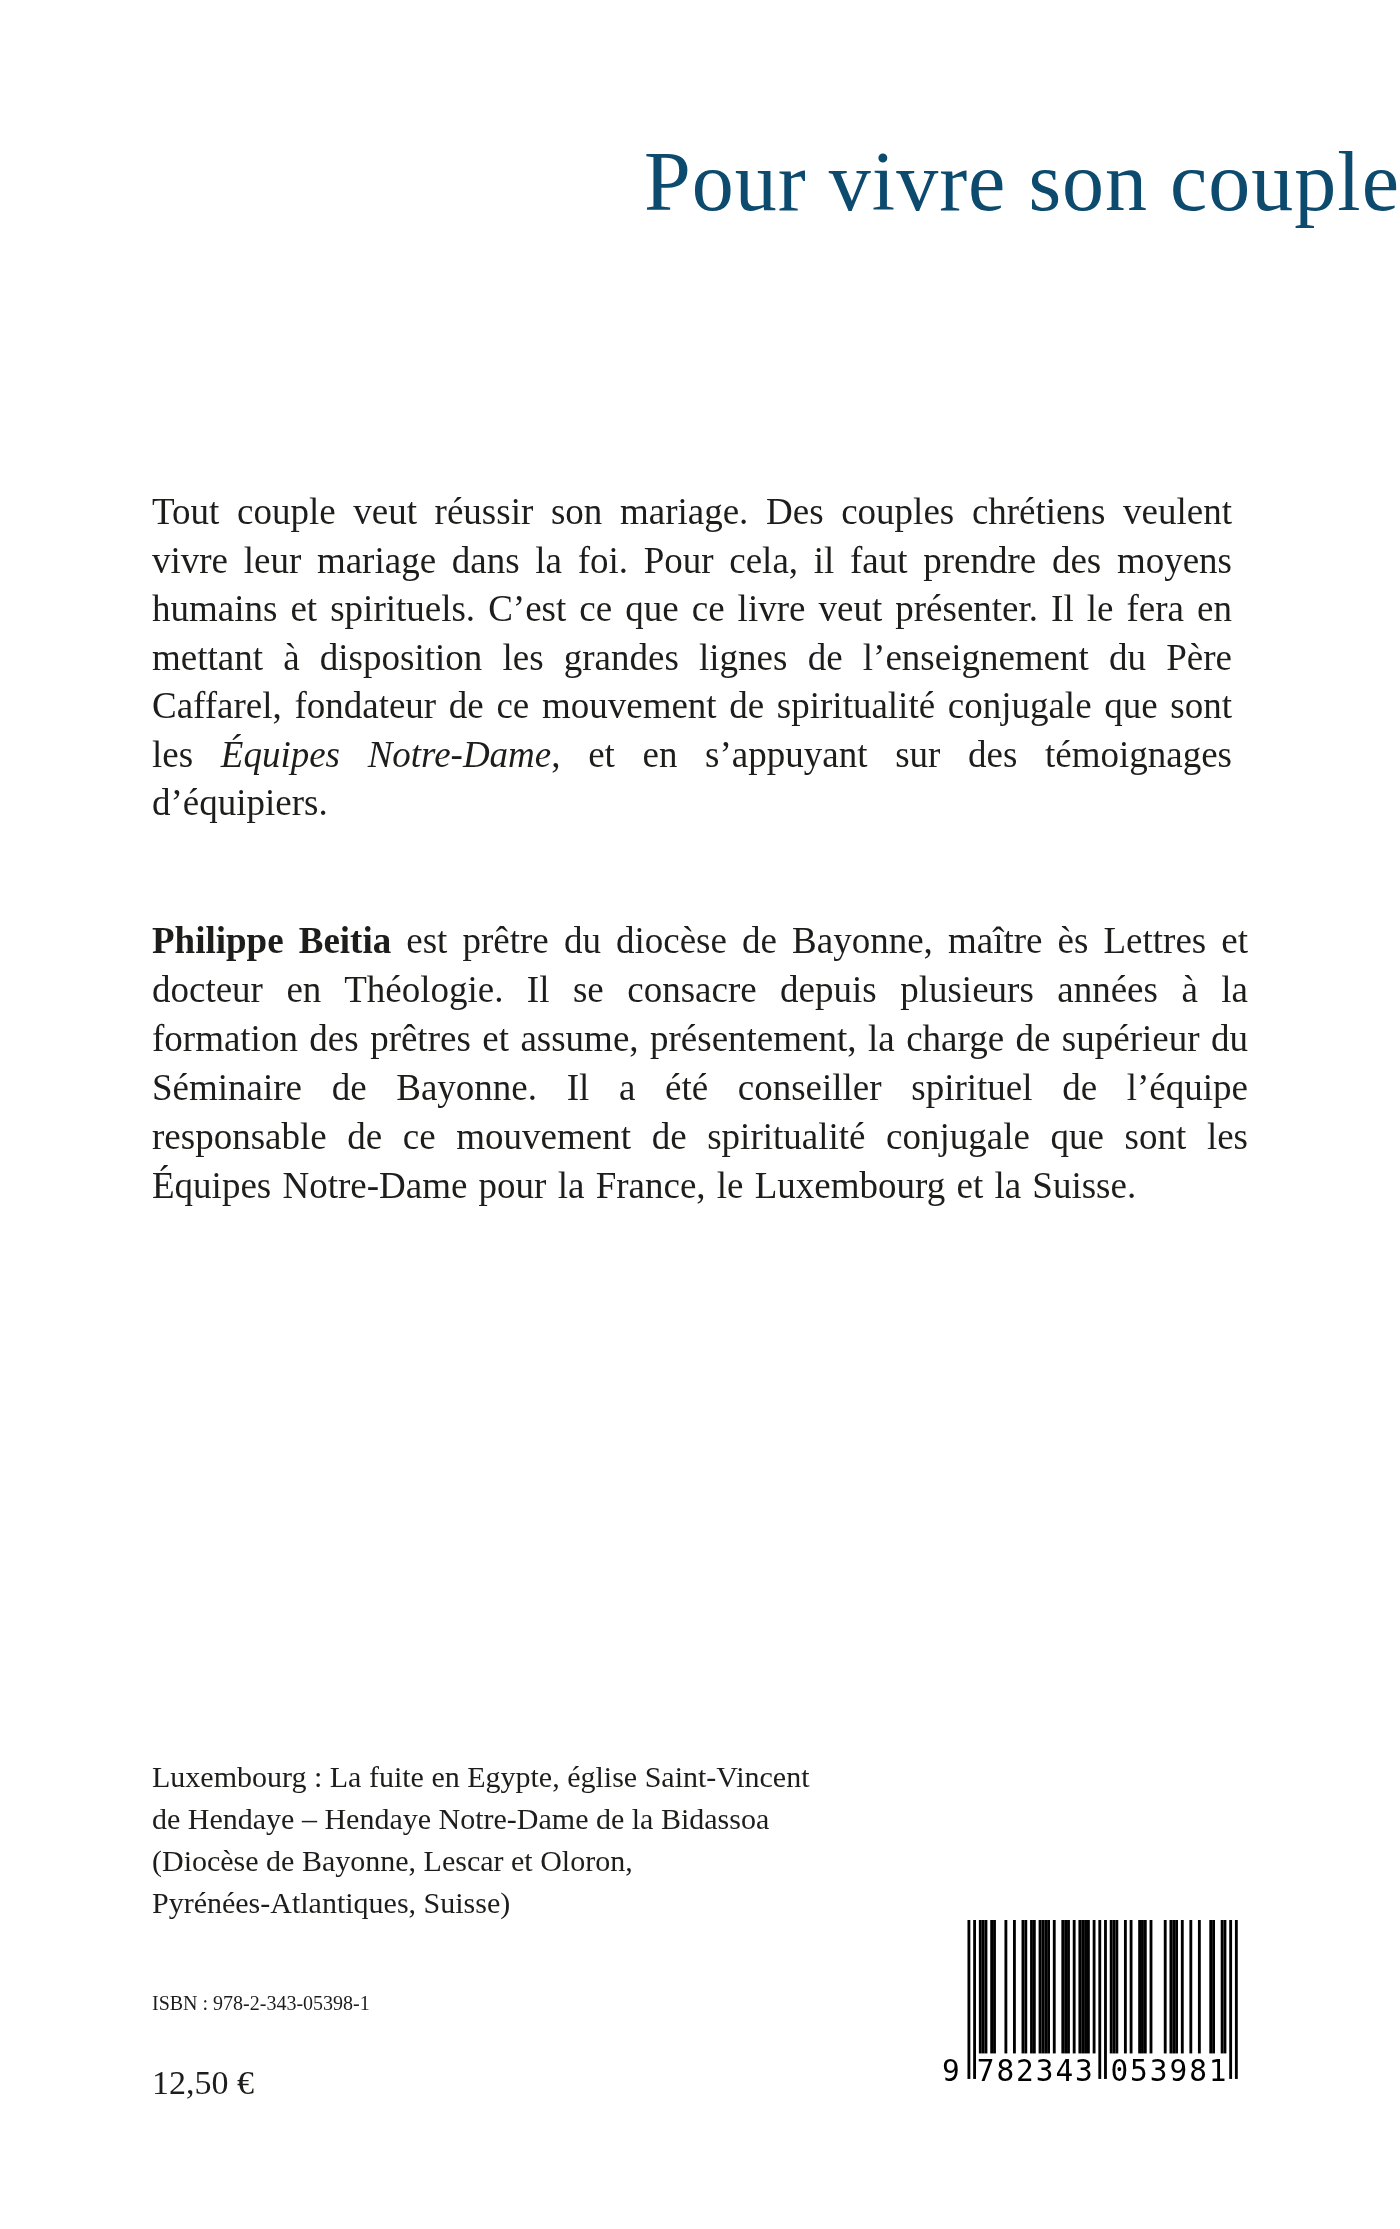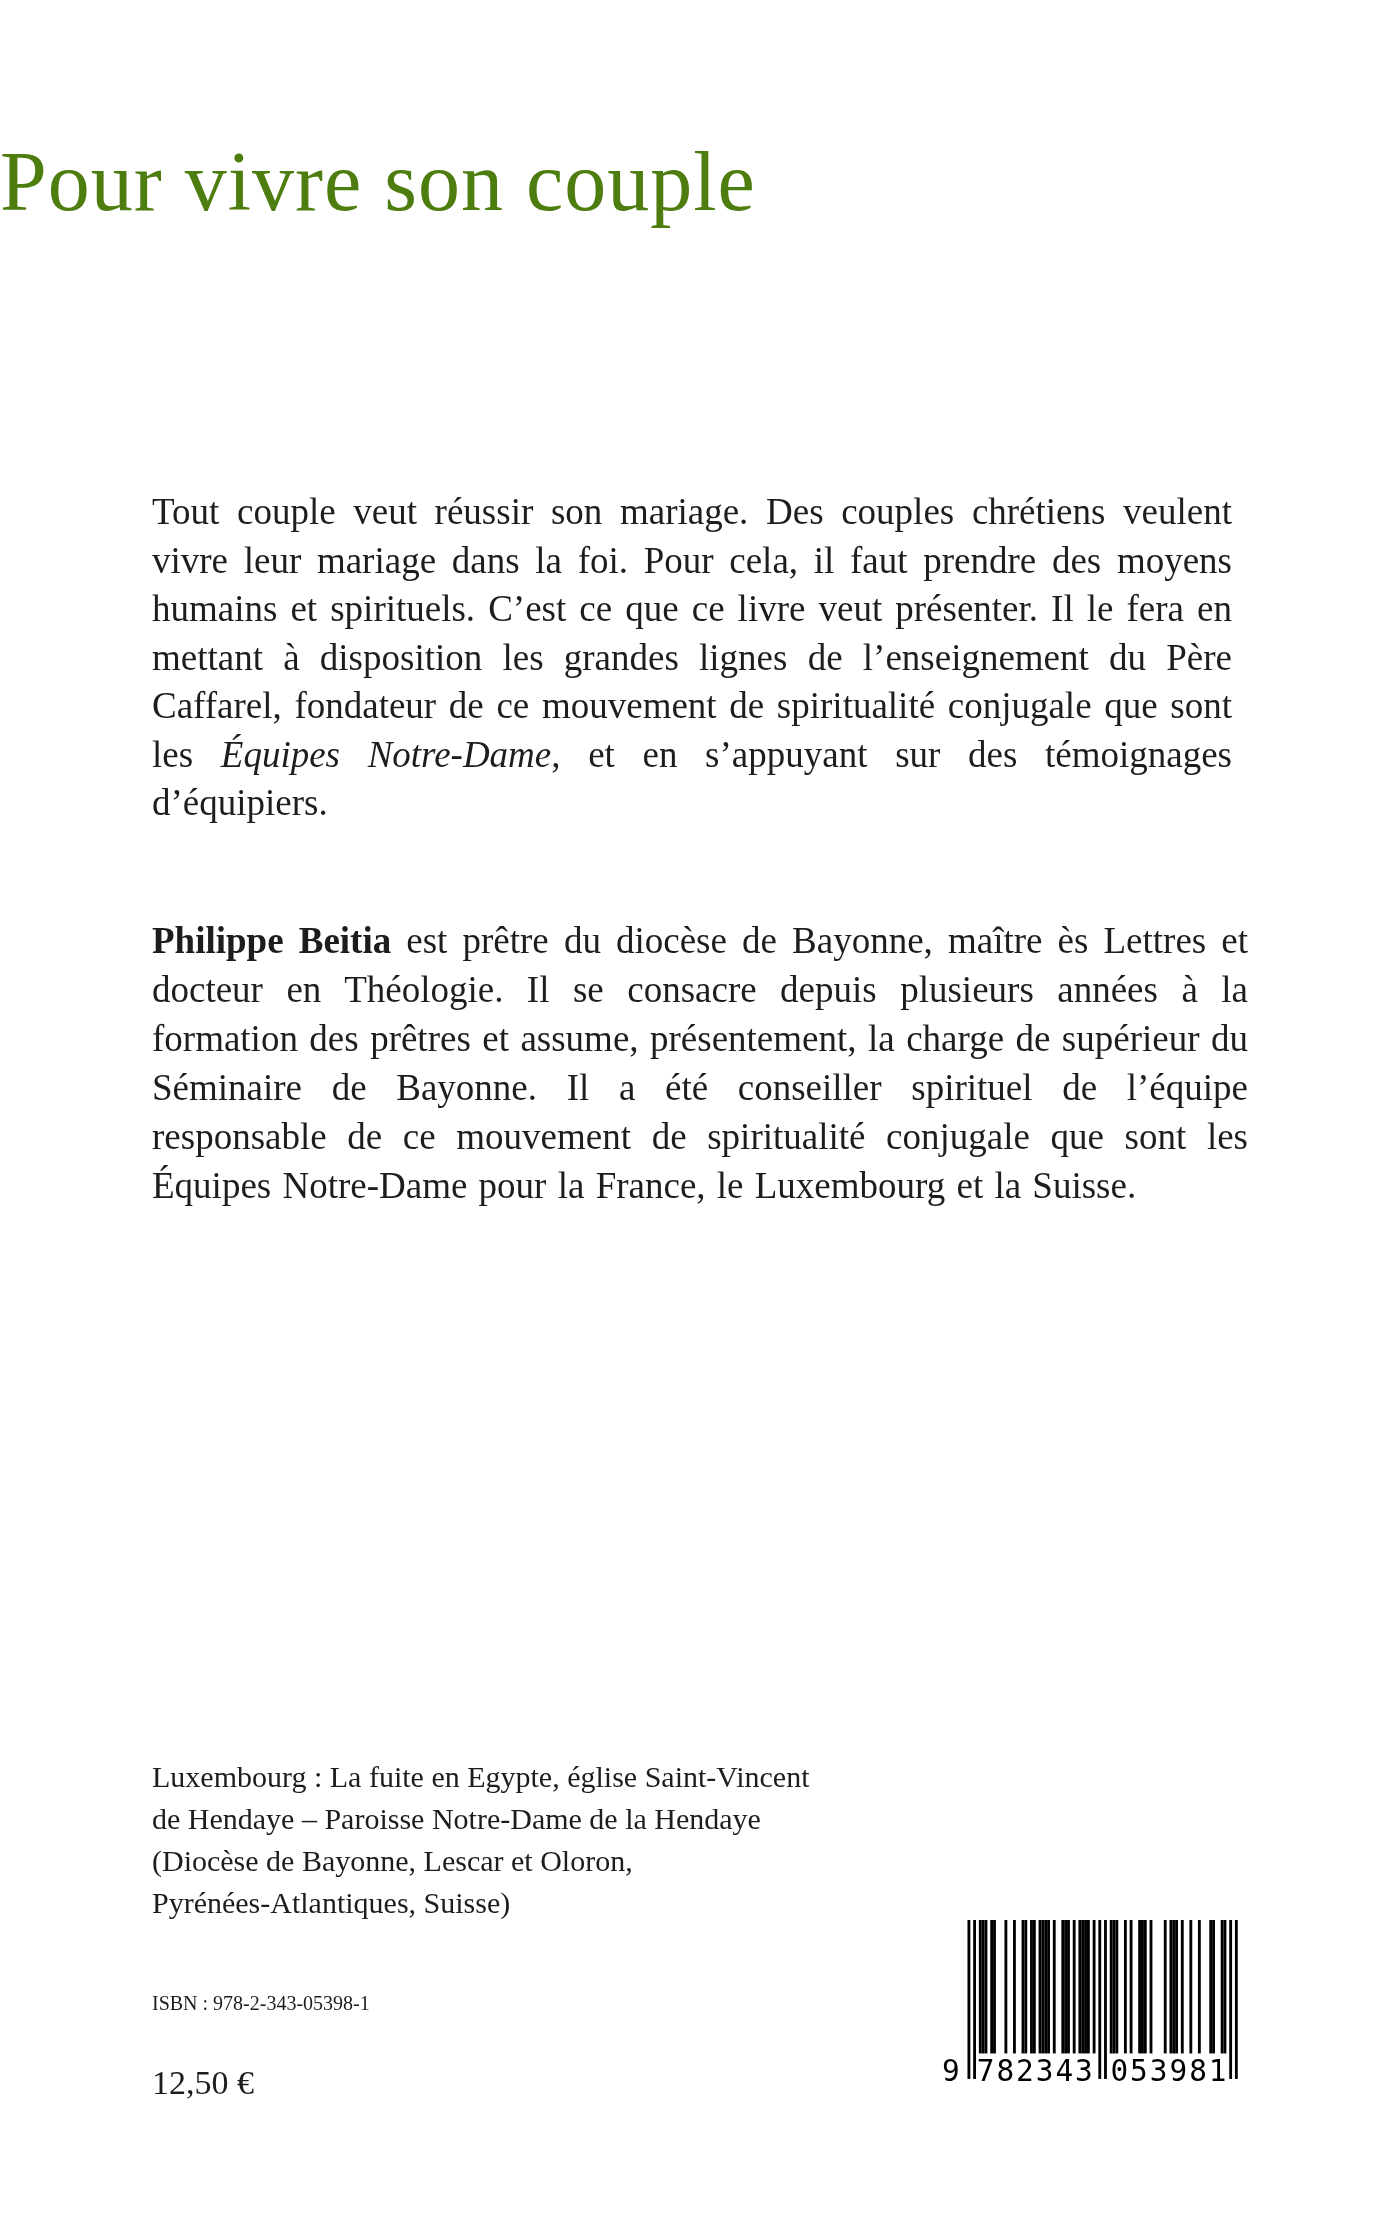--- a/index.html
+++ b/index.html
@@ -12,22 +12,22 @@
     background: #ffffff;
     font-family: "Liberation Serif", serif;
     color: #1d1d1b;
     overflow: hidden;
   }
   .title {
     position: absolute;
     top: 118px;
     left: 0;
     width: 100%;
-    text-align: left;
-    color: #4d7c0f;
+    text-align: right;
+    color: #0c4a6e;
     font-weight: 500;
     font-size: 84px;
     line-height: 128px;
     letter-spacing: 1px;
   }
   .description {
     position: absolute;
     top: 488px;
     left: 152px;
     width: 1080px;
@@ -81,21 +81,21 @@
 <div class="page">
 
   <h1 class="title"><span>Pour vivre son couple</span><br></h1>
 
   <p class="description"><span>Tout couple veut réussir son mariage. Des couples chrétiens veulent vivre leur mariage dans la foi. Pour cela, il faut prendre des moyens humains et spirituels. C’est ce que ce livre veut présenter. Il le fera en mettant à disposition les grandes lignes de l’enseignement du Père Caffarel, fondateur de ce mouvement de spiritualité conjugale que sont les</span> <em>Équipes Notre-Dame</em><span>, et en s’appuyant sur des témoignages d’équipiers.</span></p>
 
   <p class="bio"><strong class="author">Philippe Beitia</strong> <span>est prêtre du diocèse de Bayonne, maître ès Lettres et docteur en Théologie. Il se consacre depuis plusieurs années à la formation des prêtres et assume, présentement, la charge de supérieur du Séminaire de Bayonne. Il a été conseiller spirituel de l’équipe responsable de ce mouvement de spiritualité conjugale que sont les Équipes Notre-Dame pour la France, le Luxembourg et la Suisse.</span></p>
 
   <div class="credit">
     <div>Luxembourg : La fuite en Egypte, église Saint-Vincent</div>
-    <div>de Hendaye – Paroisse Notre-Dame de la Hendaye</div>
+    <div>de Hendaye – Hendaye Notre-Dame de la Bidassoa</div>
     <div>(Diocèse de Bayonne, Lescar et Oloron,</div>
     <div>Pyrénées-Atlantiques, Suisse)</div>
   </div>
 
   <div class="isbn">ISBN : 978-2-343-05398-1</div>
 
   <div class="price">12,50 €</div>
 
   <div class="barcode">
     <svg id="barcode-svg" viewBox="0 0 318 172" xmlns="http://www.w3.org/2000/svg">

